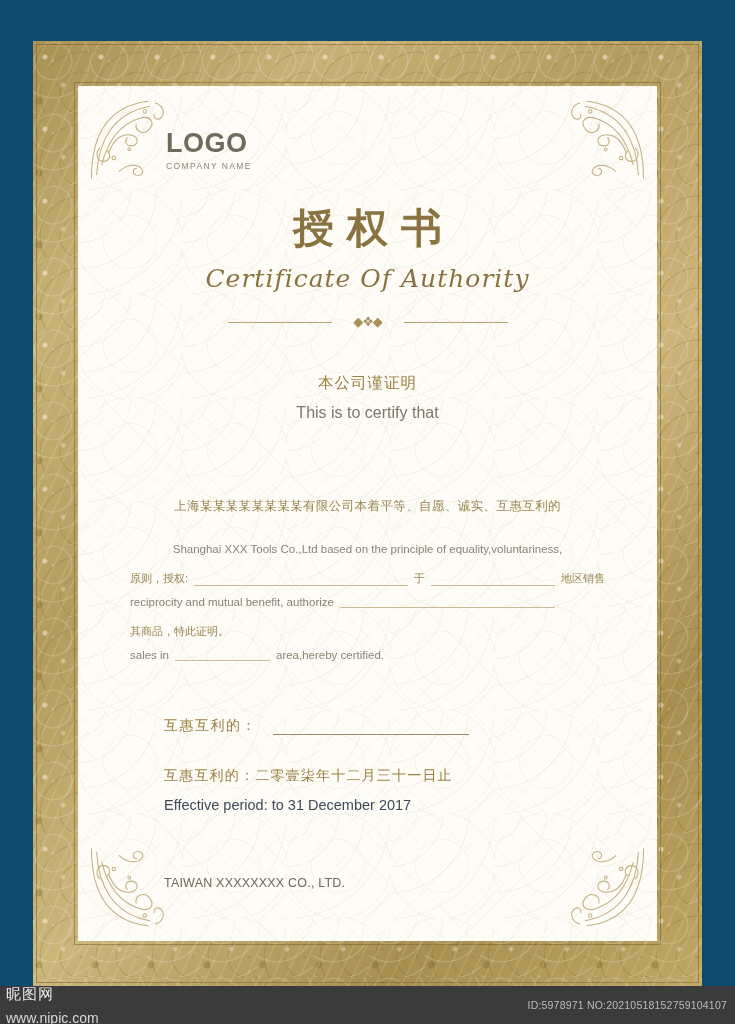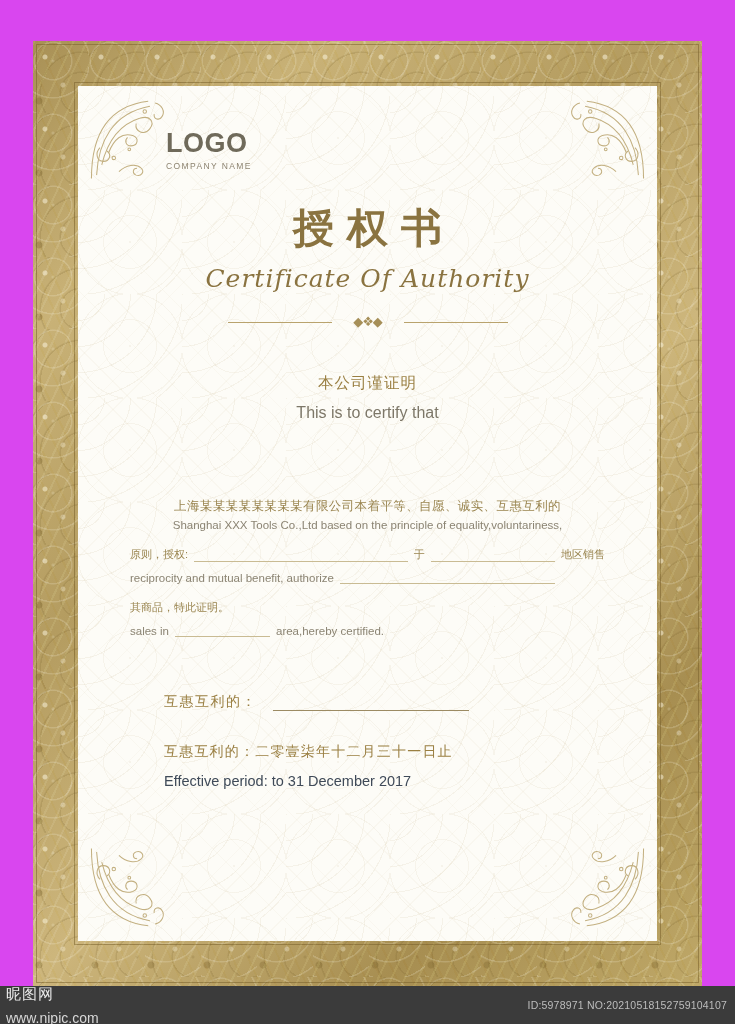--- a/index.html
+++ b/index.html
@@ -9,21 +9,21 @@
     background: #3a3a3a;
     font-family: "Liberation Sans", sans-serif;
     overflow: hidden;
   }
 
   
   .page {
     position: relative;
     width: 735px;
     height: 1024px;
-    background: #d946ef;
+    background: #0c4a6e;
   }
 
   
   .cert-outer {
     position: absolute;
     left: 33px;
     top: 41px;
     width: 669px;
     height: 945px;
     background:
@@ -192,21 +192,21 @@
   .body-cn-center {
     text-align: center;
     font-size: 12.5px;
     color: #9a8550;
     letter-spacing: .4px;
   }
   .body-en-center {
     text-align: center;
     font-size: 11.5px;
     color: #8b8473;
-    margin-top: 4px;
+    margin-top: 28px;
   }
 
   .fill-row {
     display: flex;
     align-items: flex-end;
     font-size: 11px;
     color: #9a8550;
     margin-top: 16px;
     white-space: nowrap;
   }
@@ -399,20 +399,21 @@
 
         <div class="sign-row">
           <span>互惠互利的：</span>
           <span class="rule"></span>
         </div>
 
         <div class="period-cn">互惠互利的：二零壹柒年十二月三十一日止</div>
         <div class="period-en">Effective period: to 31 December 2017</div>
 
         <div class="footer-block">
+          <div class="footer-line">TAIWAN XXXXXXXX CO., LTD.</div>
         </div>
 
       </div>
     </div>
   </div>
 
   <div class="bottom-bar">
     <div class="brand">
       <span class="cn">昵图网</span>
       <span class="url">www.nipic.com</span>

